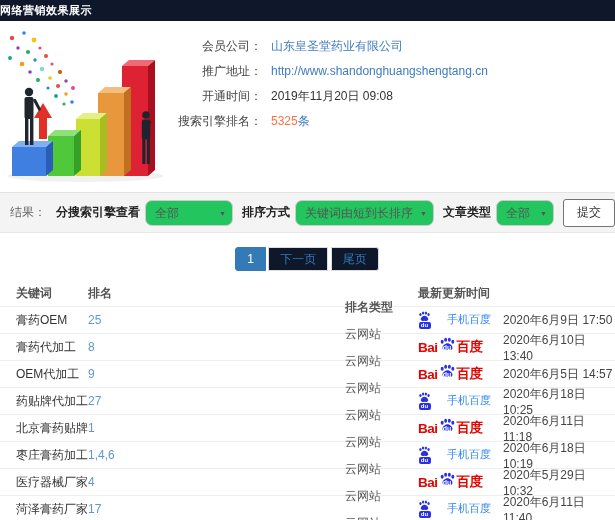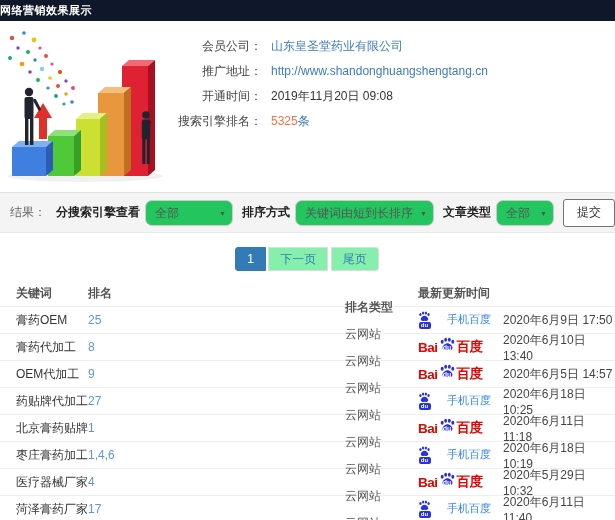--- a/index.html
+++ b/index.html
@@ -34,21 +34,21 @@
   .select .arrow { position:absolute; right:6px; top:0; font-size:7px; color:#555;
     line-height:25px; }
   .sel-engine { min-width:88px; }
   .sel-article { min-width:58px; }
   .submit-btn { height:28px; background:#fff; border:1px solid #737373; border-radius:3px;
     color:#333; font-size:12px; padding:0 13px; margin-left:9px; cursor:pointer;
     white-space:nowrap; }
 
   
   .pagination { margin-top:14px; text-align:center; font-size:12px; }
-  .page-item { display:inline-block; border:1px solid #ddd; background:#86efac; color:#337ab7;
+  .page-item { display:inline-block; border:1px solid #ddd; background:#0f172a; color:#337ab7;
     padding:4px 11px; margin-left:-1px; cursor:pointer; line-height:14px; }
   .page-item:first-child { border-radius:3px 0 0 3px; }
   .page-item:last-child { border-radius:0 3px 3px 0; }
   .page-item.active { background:#337ab7; border-color:#337ab7; color:#fff; }
 
   
   .table { margin-top:10px; font-size:12px; }
   .trow, .thead { display:flex; align-items:center;padding-left:8px; }
   .thead { color:#555; font-weight:bold; height:25px; }
   .trow { height:27px; border-top:1px solid #efefef; }

